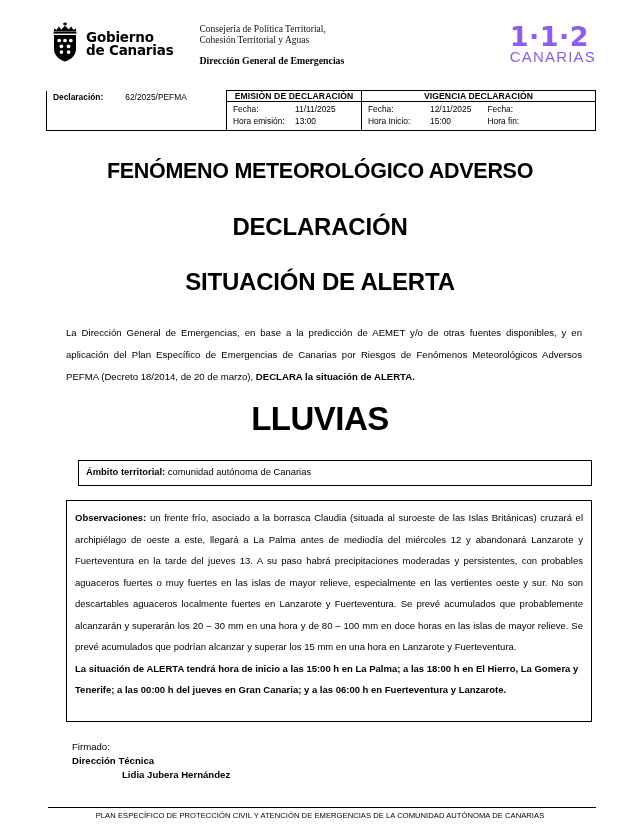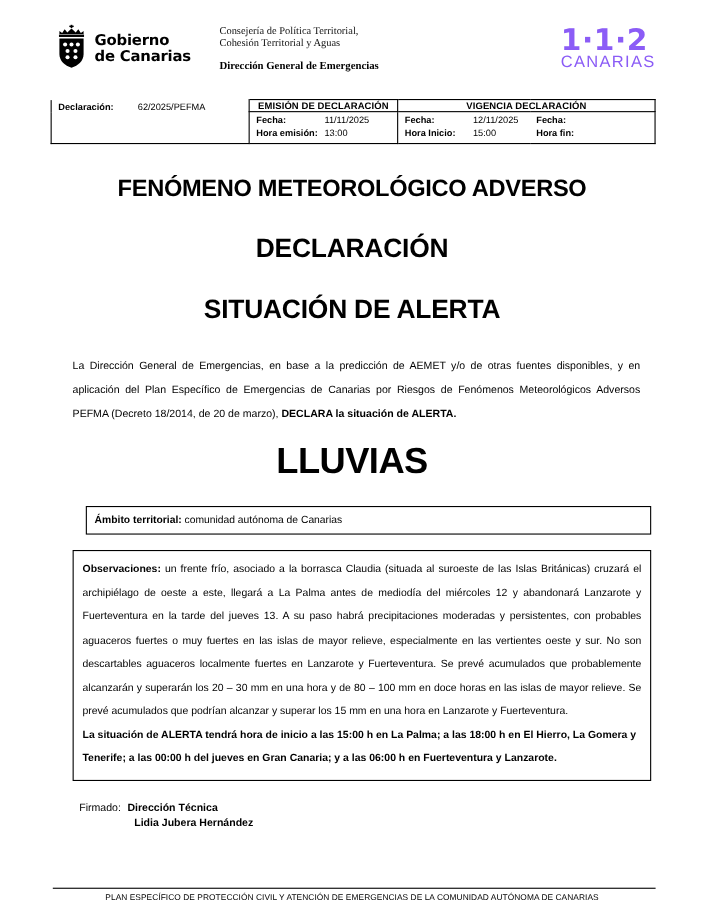--- a/index.html
+++ b/index.html
@@ -84,21 +84,21 @@
   .hdr-cell {
     text-align: center;
     font-weight: bold;
     font-size: 8.6px;
     padding: 3px 2px 2px 2px;
     letter-spacing: 0.1px;
     margin-top: 48px;
   }
   .kv-rows { padding: 2px 6px 3px 6px; line-height: 11.5px; }
   .kv-row { display: flex; }
-  .kv-row .k { font-weight: bold; width: 62px; flex: 0 0 62px; }
+  .kv-row .k { font-weight: normal; width: 62px; flex: 0 0 62px; }
   .kv-row .v { }
   .decl-left {
     display: flex;
     align-items: center;
     height: 100%;
     padding: 0 6px;
     line-height: 12px;
   }
   .decl-left .k { font-weight: bold; }
   .decl-left .v { margin-left: 22px; }
@@ -153,34 +153,34 @@
     min-height: 26px;
   }
   .ambito b { font-weight: bold; }
 
   
   .obs {
     margin: 14px 48px 0 66px;
     border: 1.2px solid #000;
     font-size: 9.5px;
     line-height: 21.5px;
-    padding: 6px 8px 8px 8px;
+    padding: 6px 8px 20px 8px;
     text-align: justify;
   }
   .obs p { margin: 0; }
   .obs .lead { font-weight: bold; }
   .obs .bold-para { font-weight: bold; text-align: left; }
 
   
   .firma {
     margin: 18px 0 0 72px;
     font-size: 9.6px;
     line-height: 14px;
   }
-  .firma .fl { display: flex; }
+  .firma .fl { display: flex; flex-direction: column; }
   .firma .fw { margin-right: 6px; }
   .firma .fb { font-weight: bold; }
   .firma .indent { padding-left: 50px; font-weight: bold; }
 
   
   .footer-wrap {
     position: absolute;
     left: 0;
     bottom: 8px;
     width: 640px;

